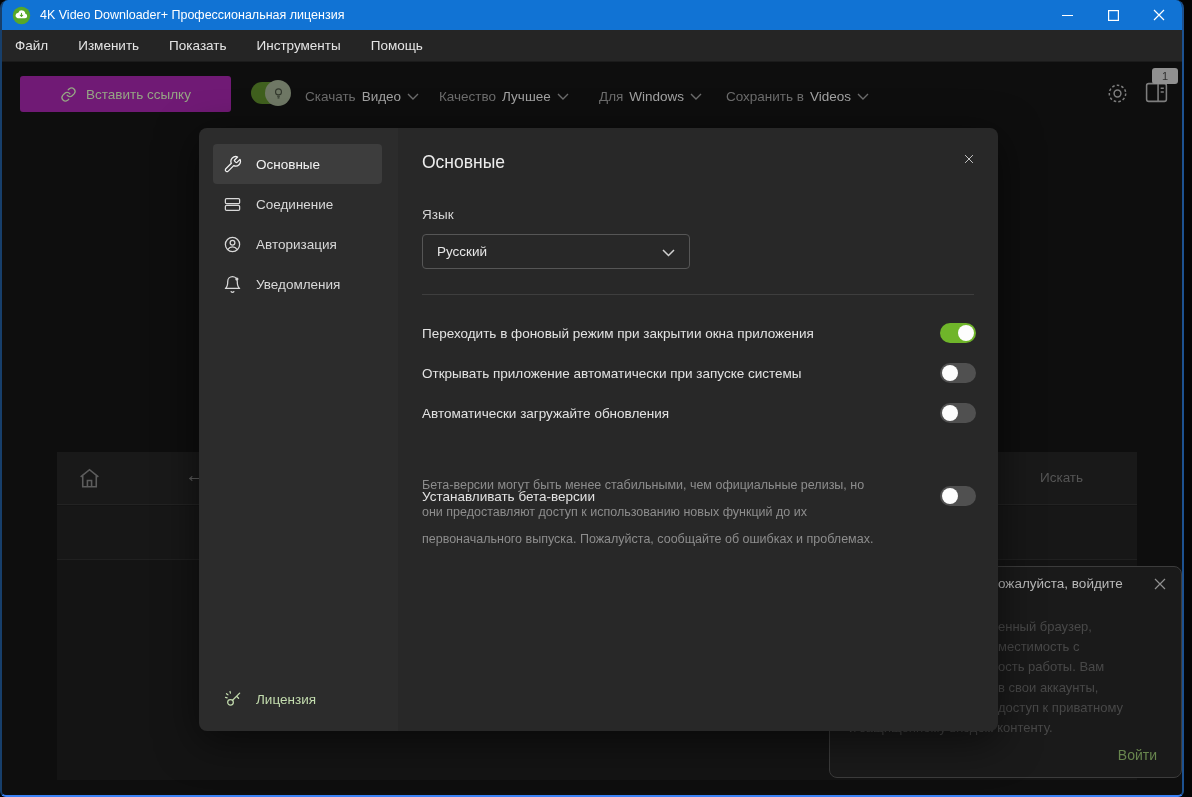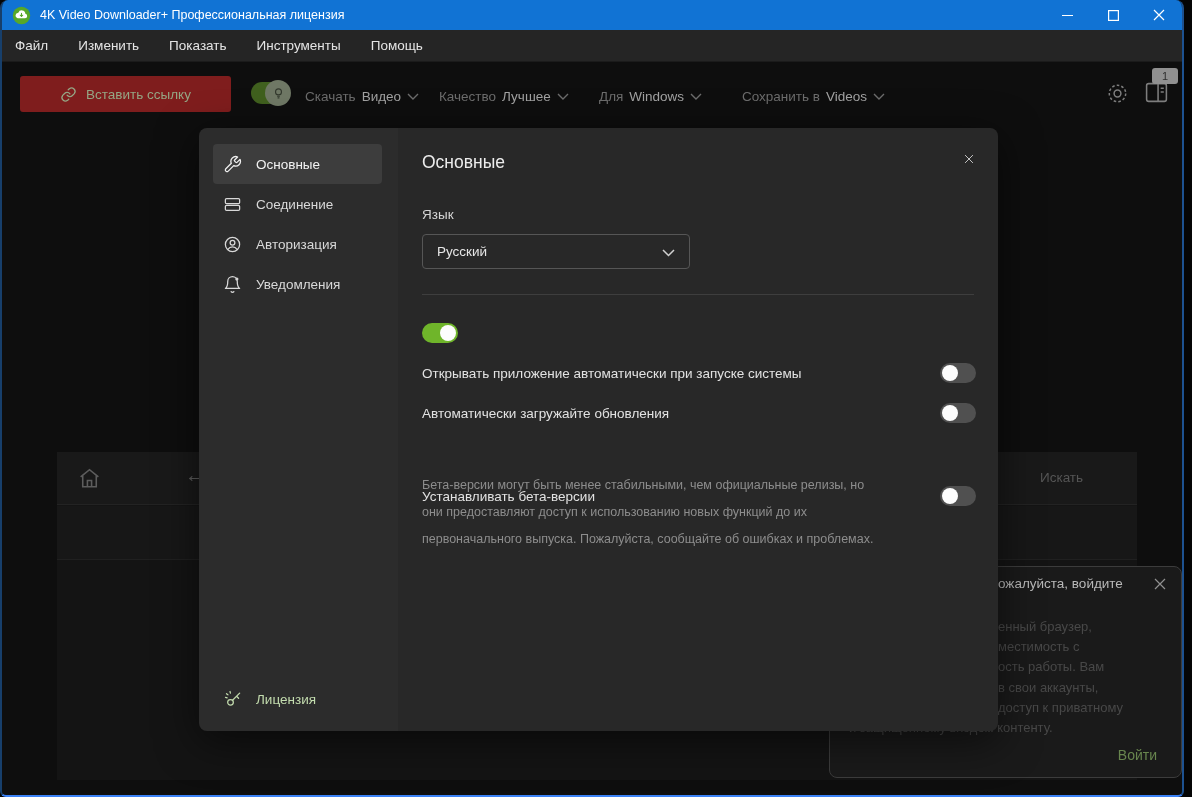--- a/index.html
+++ b/index.html
@@ -13,21 +13,21 @@
             display:flex;align-items:center;}
   .app-ico{margin-left:10px;width:19px;height:19px;}
   .titletext{margin-left:9px;color:#fff;font-size:12.5px;}
   .win-controls{margin-left:auto;display:flex;height:100%;}
   .win-btn{width:46px;height:100%;display:flex;align-items:center;justify-content:center;}
   
   .menubar{position:absolute;left:0;top:30px;width:100%;height:32px;background:#252525;
            display:flex;align-items:center;padding-left:13px;gap:30px;border-bottom:1px solid #1b1b1b;}
   .menu-item{color:#e4e4e4;font-size:13.5px;}
   
-  .paste-btn{position:absolute;left:18px;top:76px;width:211px;height:36px;background:#7f1d1d;
+  .paste-btn{position:absolute;left:18px;top:76px;width:211px;height:36px;background:#701a75;
              border-radius:3px;display:flex;align-items:center;justify-content:center;gap:9px;
              color:#95a584;font-size:13.5px;}
   .smart-toggle{position:absolute;left:249px;top:82px;width:38px;height:22px;background:#40601e;border-radius:11px;}
   .smart-thumb{position:absolute;right:-2px;top:-2px;width:26px;height:26px;border-radius:50%;
                background:#6f7865;display:flex;align-items:center;justify-content:center;}
   .tb-dd{position:absolute;top:86px;height:20px;display:flex;align-items:center;gap:6px;font-size:13.5px;}
   .tb-prefix{color:#6c6c6c;}
   .tb-value{color:#a2a2a2;}
   .gear{position:absolute;left:1104px;top:82px;}
   .panel-ico{position:absolute;left:1142px;top:80px;}
@@ -146,21 +146,21 @@
         <polyline points="1,1 6,6 11,1"></polyline>
       </svg>
   </div>
   <div class="tb-dd" style="left:597px;">
     <span class="tb-prefix">Для</span>
     <span class="tb-value">Windows</span>
     <svg width="12" height="7" viewBox="0 0 12 7" fill="none" stroke="#6c6c6c" stroke-width="1.4">
         <polyline points="1,1 6,6 11,1"></polyline>
       </svg>
   </div>
-  <div class="tb-dd" style="left:740px;">
+  <div class="tb-dd" style="left:724px;">
     <span class="tb-prefix">Сохранить в</span>
     <span class="tb-value">Videos</span>
     <svg width="12" height="7" viewBox="0 0 12 7" fill="none" stroke="#6c6c6c" stroke-width="1.4">
         <polyline points="1,1 6,6 11,1"></polyline>
       </svg>
   </div>
 
   <svg class="gear" width="23" height="23" viewBox="0 0 23 23" fill="none" stroke="#7d7d7d" stroke-width="1.5">
     <circle cx="11.5" cy="11.5" r="8.2" stroke-dasharray="2.6 2.1"></circle>
       <circle cx="11.5" cy="11.5" r="3.4"></circle>
@@ -258,20 +258,21 @@
       <div class="lang-select">
         <span>Русский</span>
         <svg class="lang-chevron" width="13" height="8" viewBox="0 0 13 8" fill="none" stroke="#d0d0d0" stroke-width="1.5">
             <polyline points="1,1 6.5,6.5 12,1"></polyline>
           </svg>
       </div>
 
       <div class="divider"></div>
 
       <div class="toggle-row" style="top:195px;">
+        <span class="toggle-label">Переходить в фоновый режим при закрытии окна приложения</span>
         <div class="switch on">
             <div class="knob"></div>
           </div>
       </div>
       <div class="toggle-row" style="top:235px;">
         <span class="toggle-label">Открывать приложение автоматически при запуске системы</span>
         <div class="switch off">
             <div class="knob"></div>
           </div>
       </div>

